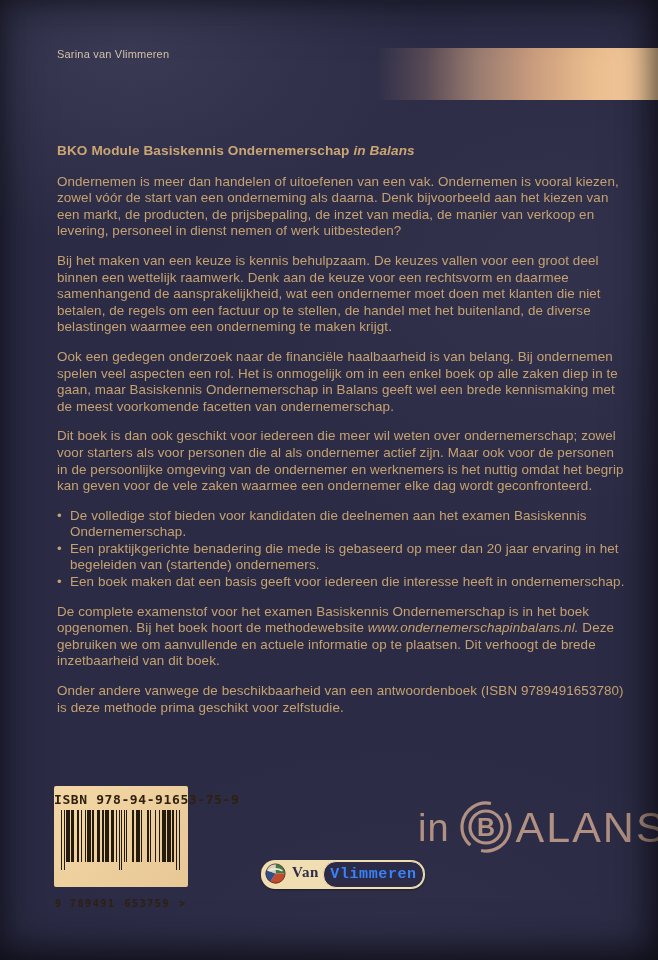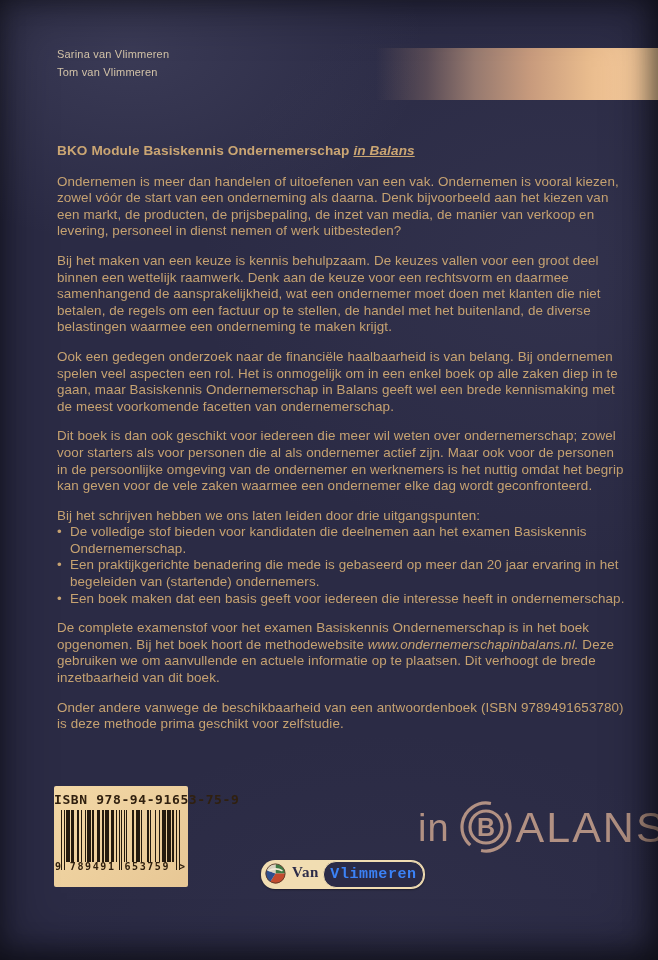--- a/index.html
+++ b/index.html
@@ -29,21 +29,21 @@
   }
   .authors{
     position:absolute;left:57px;top:46px;
     color:#d3c3a8;font-size:11px;line-height:17.5px;letter-spacing:0.2px;
   }
   .text-col{
     position:absolute;left:57px;top:143px;width:570px;
     color:#c6a271;font-size:13.4px;line-height:16.6px;letter-spacing:0.1px;
   }
   .book-title{font-weight:bold;color:#cba673;margin:0 0 14px 0;font-size:13.6px;}
-  .book-title .suffix{font-style:italic;margin-left:4px;text-decoration:underline;}
+  .book-title .suffix{font-style:italic;margin-left:4px;}
   .para{margin:0 0 13px 0;}
   .bullets{margin:0 0 13px 0;}
   .bullet{display:flex;}
   .bullet .marker{flex:none;width:13px;}
   .em{font-style:italic;}
   .last{margin-bottom:8px;}
 
   
   .barcode-label{
     position:absolute;left:54px;top:786px;width:134px;height:101px;
@@ -57,21 +57,21 @@
     font-family:"DejaVu Sans Mono", monospace;
     font-size:13px;font-weight:bold;letter-spacing:0.6px;white-space:pre;
   }
   .bars-wrap{margin:3px 0 0 7px;}
   .digits-row{
     display:flex;justify-content:space-between;align-items:flex-end;
     margin:-9px 3px 0 1px;
     font-family:"DejaVu Sans Mono", monospace;
     font-size:10px;font-weight:bold;
   }
-  .digits-row .grp{letter-spacing:1.6px;}
+  .digits-row .grp{letter-spacing:1.6px;margin-top:37px;}
 
   
   .inbalans{
     position:absolute;left:418px;top:797px;height:60px;
     display:flex;align-items:center;color:#b29183;
   }
   .inbalans .in-text{font-size:38px;letter-spacing:1px;margin:2px 7px 0 0;}
   .inbalans .balans-rest{font-size:43px;letter-spacing:2px;margin-left:1px;}
 
   
@@ -98,35 +98,33 @@
 </style>
 </head>
 <body>
 
 <div class="cover">
 
   <div class="gold-bar"></div>
 
   <div class="authors">
     <div>Sarina van Vlimmeren</div>
-    <div>Tom van Vlimmeren</div>
   </div>
 
   <div class="text-col">
     <div class="book-title">
       <span>BKO Module Basiskennis Ondernemerschap</span><span class="suffix">in Balans</span>
     </div>
 
     <p class="para">Ondernemen is meer dan handelen of uitoefenen van een vak. Ondernemen is vooral kiezen, zowel vóór de start van een onderneming als daarna. Denk bijvoorbeeld aan het kiezen van een markt, de producten, de prijsbepaling, de inzet van media, de manier van verkoop en levering, personeel in dienst nemen of werk uitbesteden?</p>
     <p class="para">Bij het maken van een keuze is kennis behulpzaam. De keuzes vallen voor een groot deel binnen een wettelijk raamwerk. Denk aan de keuze voor een rechtsvorm en daarmee samenhangend de aansprakelijkheid, wat een ondernemer moet doen met klanten die niet betalen, de regels om een factuur op te stellen, de handel met het buitenland, de diverse belastingen waarmee een onderneming te maken krijgt.</p>
     <p class="para">Ook een gedegen onderzoek naar de financiële haalbaarheid is van belang. Bij ondernemen spelen veel aspecten een rol. Het is onmogelijk om in een enkel boek op alle zaken diep in te gaan, maar Basiskennis Ondernemerschap in Balans geeft wel een brede kennismaking met de meest voorkomende facetten van ondernemerschap.</p>
     <p class="para">Dit boek is dan ook geschikt voor iedereen die meer wil weten over ondernemerschap; zowel voor starters als voor personen die al als ondernemer actief zijn. Maar ook voor de personen in de persoonlijke omgeving van de ondernemer en werknemers is het nuttig omdat het begrip kan geven voor de vele zaken waarmee een ondernemer elke dag wordt geconfronteerd.</p>
 
     <div class="bullets">
-      <div>Bij het schrijven hebben we ons laten leiden door drie uitgangspunten:</div>
       <div class="bullet">
         <span class="marker">•</span>
         <span>De volledige stof bieden voor kandidaten die deelnemen aan het examen Basiskennis Ondernemerschap.</span>
       </div>
       <div class="bullet">
         <span class="marker">•</span>
         <span>Een praktijkgerichte benadering die mede is gebaseerd op meer dan 20 jaar ervaring in het begeleiden van (startende) ondernemers.</span>
       </div>
       <div class="bullet">
         <span class="marker">•</span>

